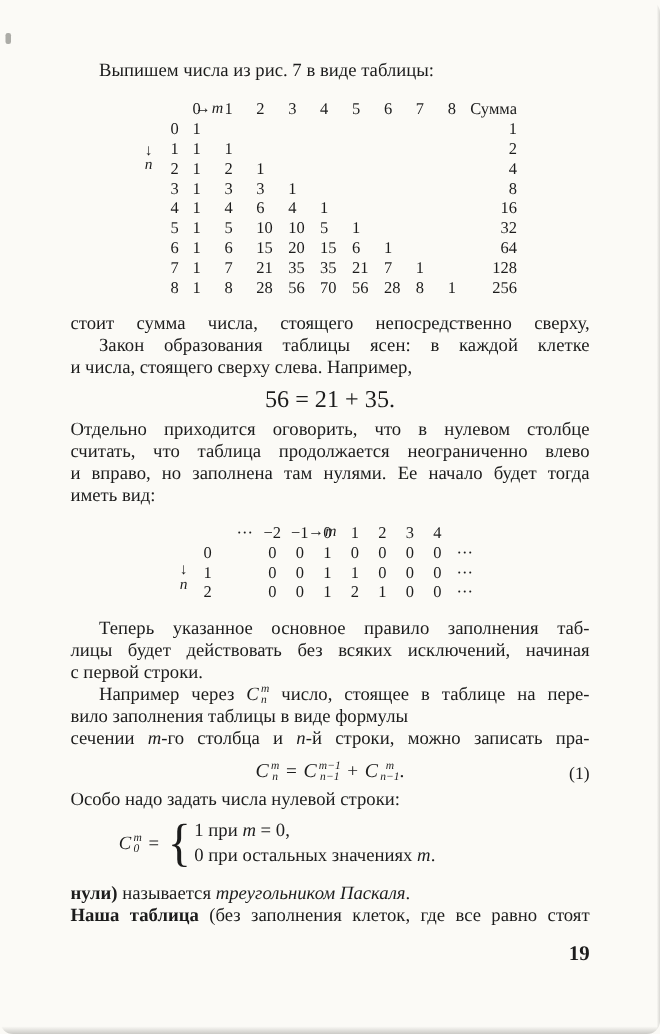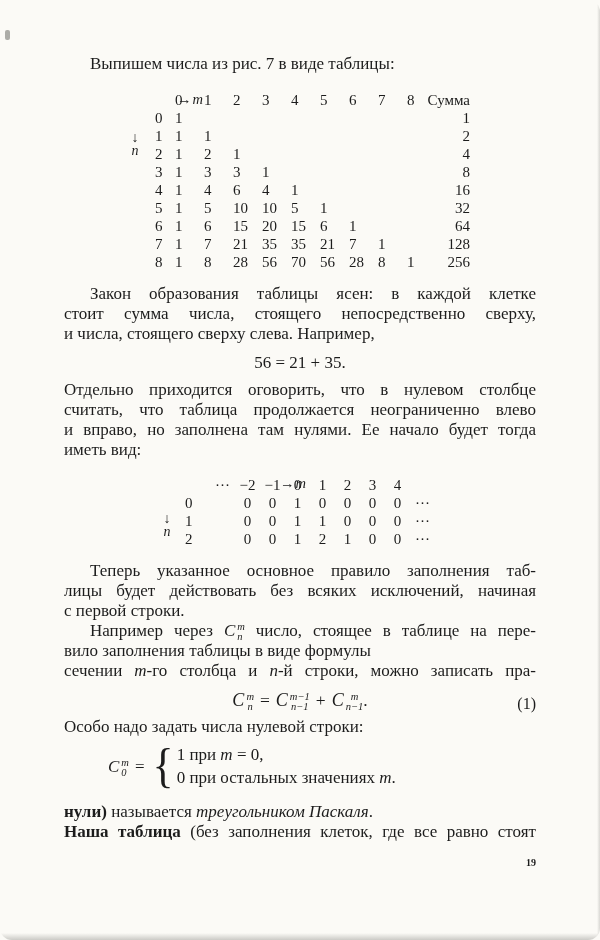--- a/index.html
+++ b/index.html
@@ -33,21 +33,21 @@
   .para { font-size: 17px; line-height: 20px; }
   .line { min-height: 20px; }
   .jline { text-align: justify; text-align-last: justify; }
   .indent { padding-left: 26px; }
   .pt14 { margin-top: 13px; }
   .pt6  { margin-top: 6px; }
   b { font-weight: bold; }
   i { font-style: italic; }
 
   
-  .fx { text-align: center; font-size: 17px; line-height: 22px; margin: 8px 0 6px 0; }
+  .fx { text-align: center; font-size: 22px; line-height: 22px; margin: 8px 0 6px 0; }
 
   
   .t1 {
     position: relative;
     margin: 6px 0 0 91px;
     font-size: 15px; line-height: 18px;
   }
   .t1 .thead { display: flex; margin-top: 17px; }
   .t1 .trow  { display: flex; }
   .ncell { display: inline-block; width: 20px; }
@@ -85,21 +85,21 @@
   .op { margin: 0 6px; }
   .eqno { position: absolute; right: 0; top: 5px; font-size: 16px; }
 
   
   .cases { display: flex; align-items: center; margin: 7px 0 2px 44px; font-size: 17px; }
   .brace { font-size: 44px; font-weight: 400; line-height: 40px; margin: 0 3px 0 2px;
     transform: scaleY(1.08); display: inline-block; }
   .cstack { display: flex; flex-direction: column; row-gap: 1px; }
   .cline { line-height: 22px; }
 
-  .pageno { text-align: right; font-weight: bold; font-size: 10px; margin-top: 15px; }
+  .pageno { text-align: right; font-weight: bold; font-size: 19px; margin-top: 15px; }
 </style>
 </head>
 <body>
 
 <div class="page">
   <div class="speck"></div>
 
   <div class="para">
     <div class="line indent">Выпишем числа из рис. 7 в виде таблицы:</div>
   </div>
@@ -238,22 +238,22 @@
           <span class="vcell">56</span>
           <span class="vcell">28</span>
           <span class="vcell">8</span>
           <span class="vcell">1</span>
           <span class="sumcell">256</span>
         </div>
       </div>
   </div>
 
   <div class="para pt14">
+    <div class="line jline">стоит сумма числа, стоящего непосредственно сверху,</div>
     <div class="line jline indent">Закон образования таблицы ясен: в каждой клетке</div>
-    <div class="line jline">стоит сумма числа, стоящего непосредственно сверху,</div>
     <div class="line">и числа, стоящего сверху слева. Например,</div>
   </div>
 
   <div class="fx">56 = 21 + 35.</div>
 
   <div class="para">
     <div class="line jline">Отдельно приходится оговорить, что в нулевом столбце</div>
     <div class="line jline">считать, что таблица продолжается неограниченно влево</div>
     <div class="line jline">и вправо, но заполнена там нулями. Ее начало будет тогда</div>
     <div class="line">иметь вид:</div>

